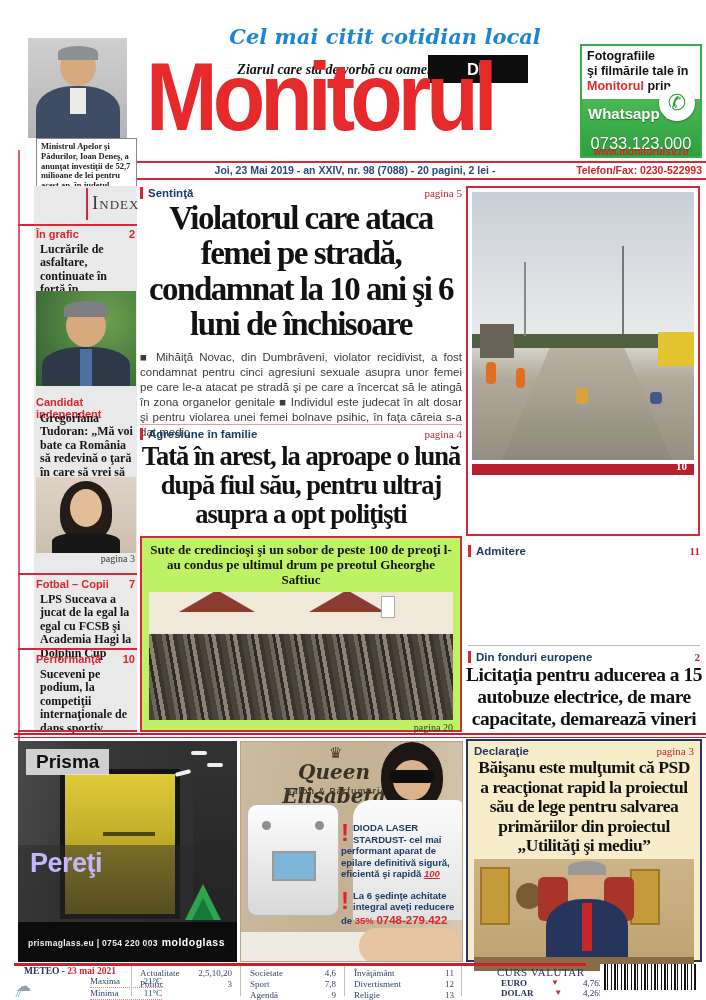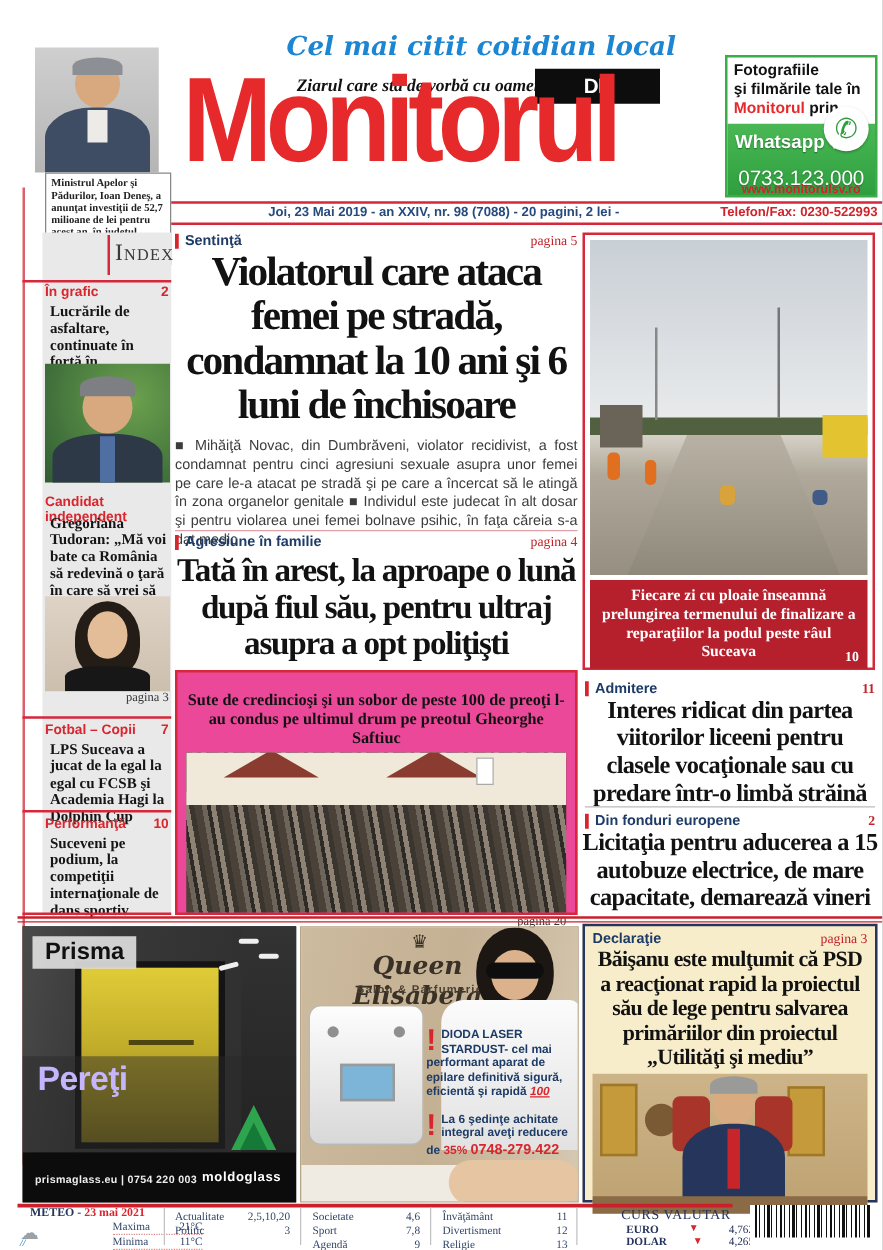--- a/index.html
+++ b/index.html
@@ -60,21 +60,21 @@
   .hair-sh{position:absolute;border-radius:50% 50% 40% 40%;background:#3c332c;}
   .suit-sh{position:absolute;border-radius:45% 45% 0 0;}
   
   .kickrow{display:flex;justify-content:space-between;align-items:baseline;}
   #lead-kick{left:140px;top:187px;width:322px;}
   #lead-head{left:140px;top:201px;width:322px;font-size:33px;line-height:1.07;letter-spacing:-1.5px;}
   #lead-deck{left:140px;top:350px;width:322px;color:#3c3c3c;font-size:11.5px;line-height:1.3;text-align:justify;}
   #rule-mid{left:140px;top:424px;width:322px;height:1px;background:#e0a0a6;}
   #second-kick{left:140px;top:428px;width:322px;}
   #second-head{left:138px;top:442px;width:326px;font-size:26.5px;line-height:1.1;letter-spacing:-1px;}
-  #funeral-box{left:140px;top:536px;width:322px;height:196px;border:2.5px solid #d5293b;background:#ec4899;padding:15px 7px;}
+  #funeral-box{left:140px;top:536px;width:322px;height:196px;border:2.5px solid #d5293b;background:#bef264;padding:5px 7px;}
   #funeral-head{font-size:13px;line-height:1.15;}
   #funeral-photo{position:relative;margin-top:4px;width:100%;height:128px;overflow:hidden;
     background:repeating-linear-gradient(80deg,#4a4138 0 6px,#6d655a 6px 10px,#2e2a26 10px 13px,#8d8274 13px 17px,#3a352f 17px 21px);}
   #funeral-bldg{position:absolute;left:0;top:0;width:100%;height:42px;background:#f0e9da;}
   .roof{position:absolute;width:0;height:0;border-left:38px solid transparent;border-right:38px solid transparent;border-bottom:22px solid #8a3c30;}
   #funeral-page{text-align:right;color:#333;font-family:"Liberation Serif",serif;font-size:10px;margin-top:2px;}
   
   #bridge-box{left:466px;top:186px;width:234px;height:350px;border:2.5px solid #d5293b;background:#fff;padding:4px;}
   #bridge-photo{position:relative;width:100%;height:268px;overflow:hidden;background:linear-gradient(#c9cfd6 0%,#e9ebec 55%,#ddd8cf 56%,#b0a99b 70%,#968f81 100%);}
   #bridge-caption{position:relative;margin-top:4px;background:#b5202c;color:#fff;padding:5px 8px 6px 8px;
@@ -273,30 +273,28 @@
       <div class="abs" style="left:186px;top:140px;width:40px;height:34px;background:#e3c32f;"></div>
       <div class="abs" style="left:8px;top:132px;width:34px;height:34px;background:#6a6458;"></div>
       <div class="abs" style="left:14px;top:170px;width:10px;height:22px;border-radius:4px;background:#e07020;"></div>
       <div class="abs" style="left:44px;top:176px;width:9px;height:20px;border-radius:4px;background:#e07020;"></div>
       <div class="abs" style="left:104px;top:196px;width:12px;height:16px;border-radius:4px;background:#d8a23c;"></div>
       <div class="abs" style="left:178px;top:200px;width:12px;height:12px;border-radius:4px;background:#3f5b86;"></div>
       <div class="abs" style="left:150px;top:54px;width:2px;height:88px;background:#777;"></div>
       <div class="abs" style="left:52px;top:70px;width:2px;height:74px;background:#888;"></div>
     </div>
     <div id="bridge-caption">
-      <span>Fiecare zi cu ploaie înseamnă prelungirea termenului de finalizare a reparaţiilor la podul peste râul Suceava</span>
       <span id="bridge-page">10</span>
     </div>
   </div>
 
   <div class="abs kickrow" id="adm-kick">
     <span class="kick-label">Admitere</span>
     <span class="kick-page" style="font-weight:bold;">11</span>
   </div>
-  <div class="abs hl" id="adm-head">Interes ridicat din partea viitorilor liceeni pentru clasele vocaţionale sau cu predare într-o limbă străină</div>
 
   <div class="abs" id="rule-right"></div>
   <div class="abs kickrow" id="fon-kick">
     <span class="kick-label">Din fonduri europene</span>
     <span class="kick-page" style="font-weight:bold;">2</span>
   </div>
   <div class="abs hl" id="fon-head">Licitaţia pentru aducerea a 15 autobuze electrice, de mare capacitate, demarează vineri</div>
 
   <div class="abs" id="dbl1"></div>
   <div class="abs" id="dbl2"></div>

